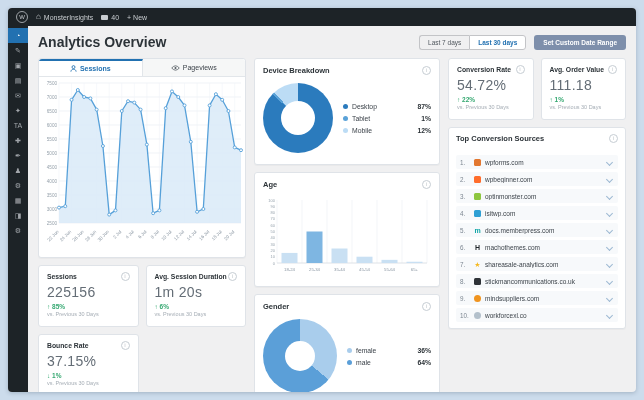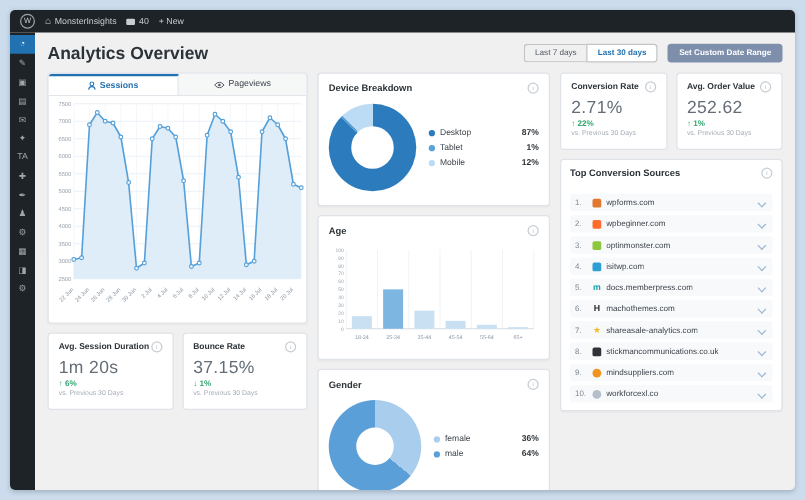--- a/index.html
+++ b/index.html
@@ -219,20 +219,29 @@
                   <circle cx="183.17241379310346" cy="22.799999999999997" r="1.5" fill="#fff" stroke="#56a0d9" stroke-width="0.9"></circle>
                   <circle cx="189.44827586206895" cy="34" r="1.5" fill="#fff" stroke="#56a0d9" stroke-width="0.9"></circle>
                   <circle cx="195.72413793103448" cy="70.4" r="1.5" fill="#fff" stroke="#56a0d9" stroke-width="0.9"></circle>
                   <circle cx="202" cy="73.2" r="1.5" fill="#fff" stroke="#56a0d9" stroke-width="0.9"></circle>
                 </svg>
             </div>
 
             <div class="stat-grid">
                 <div class="stat-card">
                   <div class="stat-head">
+                    <span class="stat-label">Sessions</span>
+                    <span class="info-icon">i</span>
+                  </div>
+                  <div class="stat-value">225156</div>
+                  <div class="stat-change">↑ 85%</div>
+                  <div class="stat-vs">vs. Previous 30 Days</div>
+                </div>
+                <div class="stat-card">
+                  <div class="stat-head">
                     <span class="stat-label">Avg. Session Duration</span>
                     <span class="info-icon">i</span>
                   </div>
                   <div class="stat-value">1m 20s</div>
                   <div class="stat-change">↑ 6%</div>
                   <div class="stat-vs">vs. Previous 30 Days</div>
                 </div>
                 <div class="stat-card">
                   <div class="stat-head">
                     <span class="stat-label">Bounce Rate</span>
@@ -336,30 +345,30 @@
             </div>
           </div>
 
           <div class="col3">
             <div class="stat-grid" style="margin-top:0">
                 <div class="stat-card">
                   <div class="stat-head">
                     <span class="stat-label">Conversion Rate</span>
                     <span class="info-icon">i</span>
                   </div>
-                  <div class="stat-value">2.71%</div>
+                  <div class="stat-value">54.72%</div>
                   <div class="stat-change">↑ 22%</div>
                   <div class="stat-vs">vs. Previous 30 Days</div>
                 </div>
                 <div class="stat-card">
                   <div class="stat-head">
                     <span class="stat-label">Avg. Order Value</span>
                     <span class="info-icon">i</span>
                   </div>
-                  <div class="stat-value">252.62</div>
+                  <div class="stat-value">111.18</div>
                   <div class="stat-change">↑ 1%</div>
                   <div class="stat-vs">vs. Previous 30 Days</div>
                 </div>
               </div>
 
             <div class="panel sources-panel">
               <div class="panel-title-row" style="margin-bottom:12px">
                 <span class="panel-title">Top Conversion Sources</span>
                 <span class="info-icon">i</span>
               </div>

